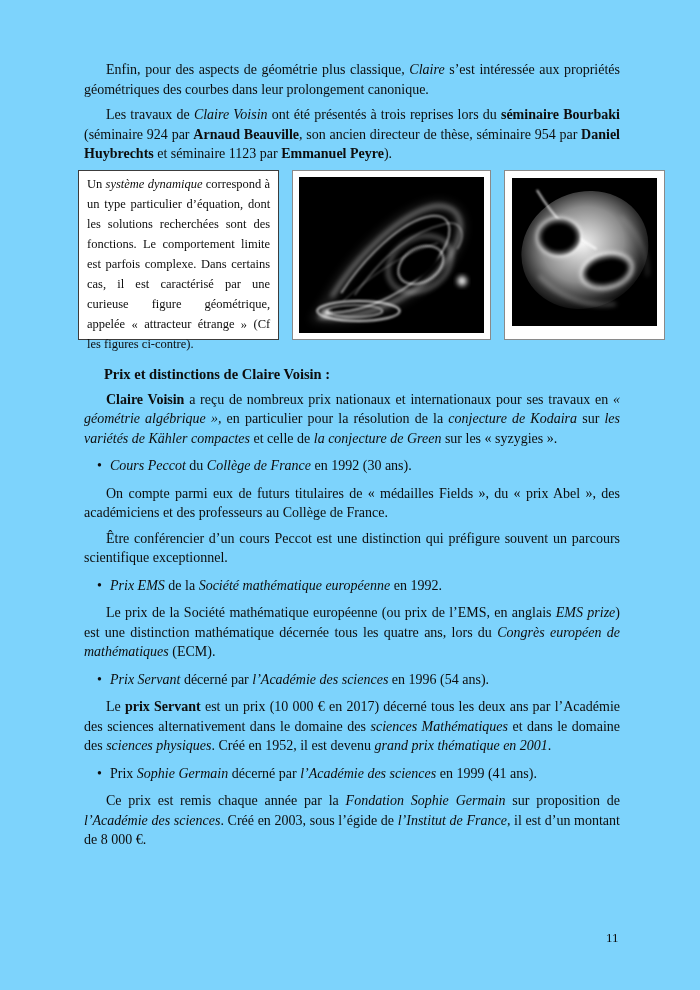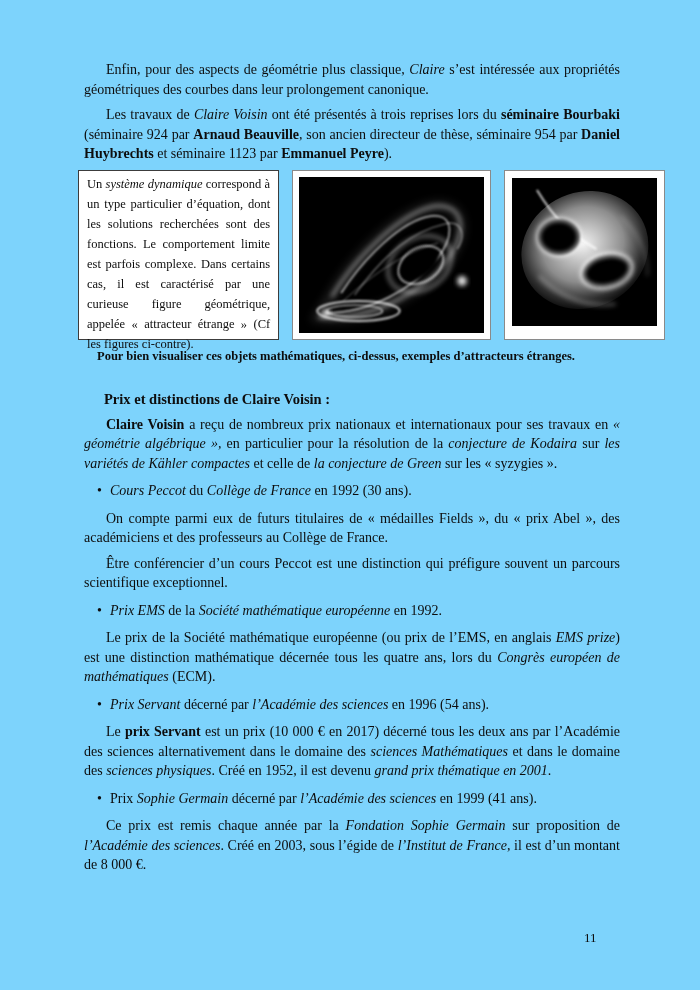--- a/index.html
+++ b/index.html
@@ -37,21 +37,21 @@
     margin:24px 0 6px;text-indent:20px;font-size:14.5px;font-weight:bold;
     line-height:20px;
   }
   .bullet{
     margin:8px 0 8px 13px;font-size:14px;line-height:19.5px;
   }
   .bullet .dot{display:inline-block;width:13px}
   .rt-i{font-style:italic}
   .rt-b{font-weight:bold}
   .pageno{
-    position:absolute;left:584px;top:930px;font-size:13px;
+    position:absolute;left:606px;top:930px;font-size:13px;
   }
 </style>
 </head>
 <body>
 
 <div class="sheet">
 
   <p class="body"><span>Enfin, pour des aspects de géométrie plus classique, </span><span class="rt-i">Claire</span><span> s’est intéressée aux propriétés géométriques des courbes dans leur prolongement canonique.</span></p>
 
   <p class="body"><span>Les travaux de </span><span class="rt-i">Claire Voisin</span><span> ont été présentés à trois reprises lors du </span><span class="rt-b">séminaire Bourbaki</span><span> (séminaire 924 par </span><span class="rt-b">Arnaud Beauville</span><span>, son ancien directeur de thèse, séminaire 954 par </span><span class="rt-b">Daniel Huybrechts</span><span> et séminaire 1123 par </span><span class="rt-b">Emmanuel Peyre</span><span>).</span></p>
@@ -116,21 +116,20 @@
         <ellipse cx="49" cy="59" rx="22" ry="18" fill="#000" filter="url(#ra1)"></ellipse>
         <ellipse cx="49" cy="59" rx="22" ry="18" fill="none" stroke="#fff" stroke-width="3" opacity="0.9" filter="url(#ra2)"></ellipse>
         <ellipse cx="99" cy="93" rx="26" ry="16" transform="rotate(-12 99 93)" fill="#000" filter="url(#ra1)"></ellipse>
         <ellipse cx="99" cy="93" rx="26" ry="16" transform="rotate(-12 99 93)" fill="none" stroke="#fff" stroke-width="3.5" opacity="0.95" filter="url(#ra2)"></ellipse>
         <path d="M28,98 C48,118 77,130 108,126" stroke="#fff" stroke-width="2" opacity="0.5" fill="none" filter="url(#ra2)"></path>
       </svg>
     </figure>
 
   </div>
 
-  <div class="caption">Pour bien visualiser ces objets mathématiques, ci-dessus, exemples d’attracteurs étranges.</div>
 
   <div class="heading">Prix et distinctions de Claire Voisin :</div>
 
   <p class="body"><span class="rt-b">Claire Voisin</span><span> a reçu de nombreux prix nationaux et internationaux pour ses travaux en </span><span class="rt-i">« géométrie algébrique »,</span><span> en particulier pour la résolution de la </span><span class="rt-i">conjecture de Kodaira</span><span> sur </span><span class="rt-i">les variétés de Kähler compactes</span><span> et celle de </span><span class="rt-i">la conjecture de Green</span><span> sur les « syzygies ».</span></p>
 
 
   <div class="bullet"><span class="dot">•</span><span class="btext"><span class="rt-i">Cours Peccot</span><span> du </span><span class="rt-i">Collège de France</span><span> en 1992 (30 ans).</span></span></div>
 
   <p class="body"><span>On compte parmi eux de futurs titulaires de « médailles Fields », du « prix Abel », des académiciens et des professeurs au Collège de France.</span></p>
 

